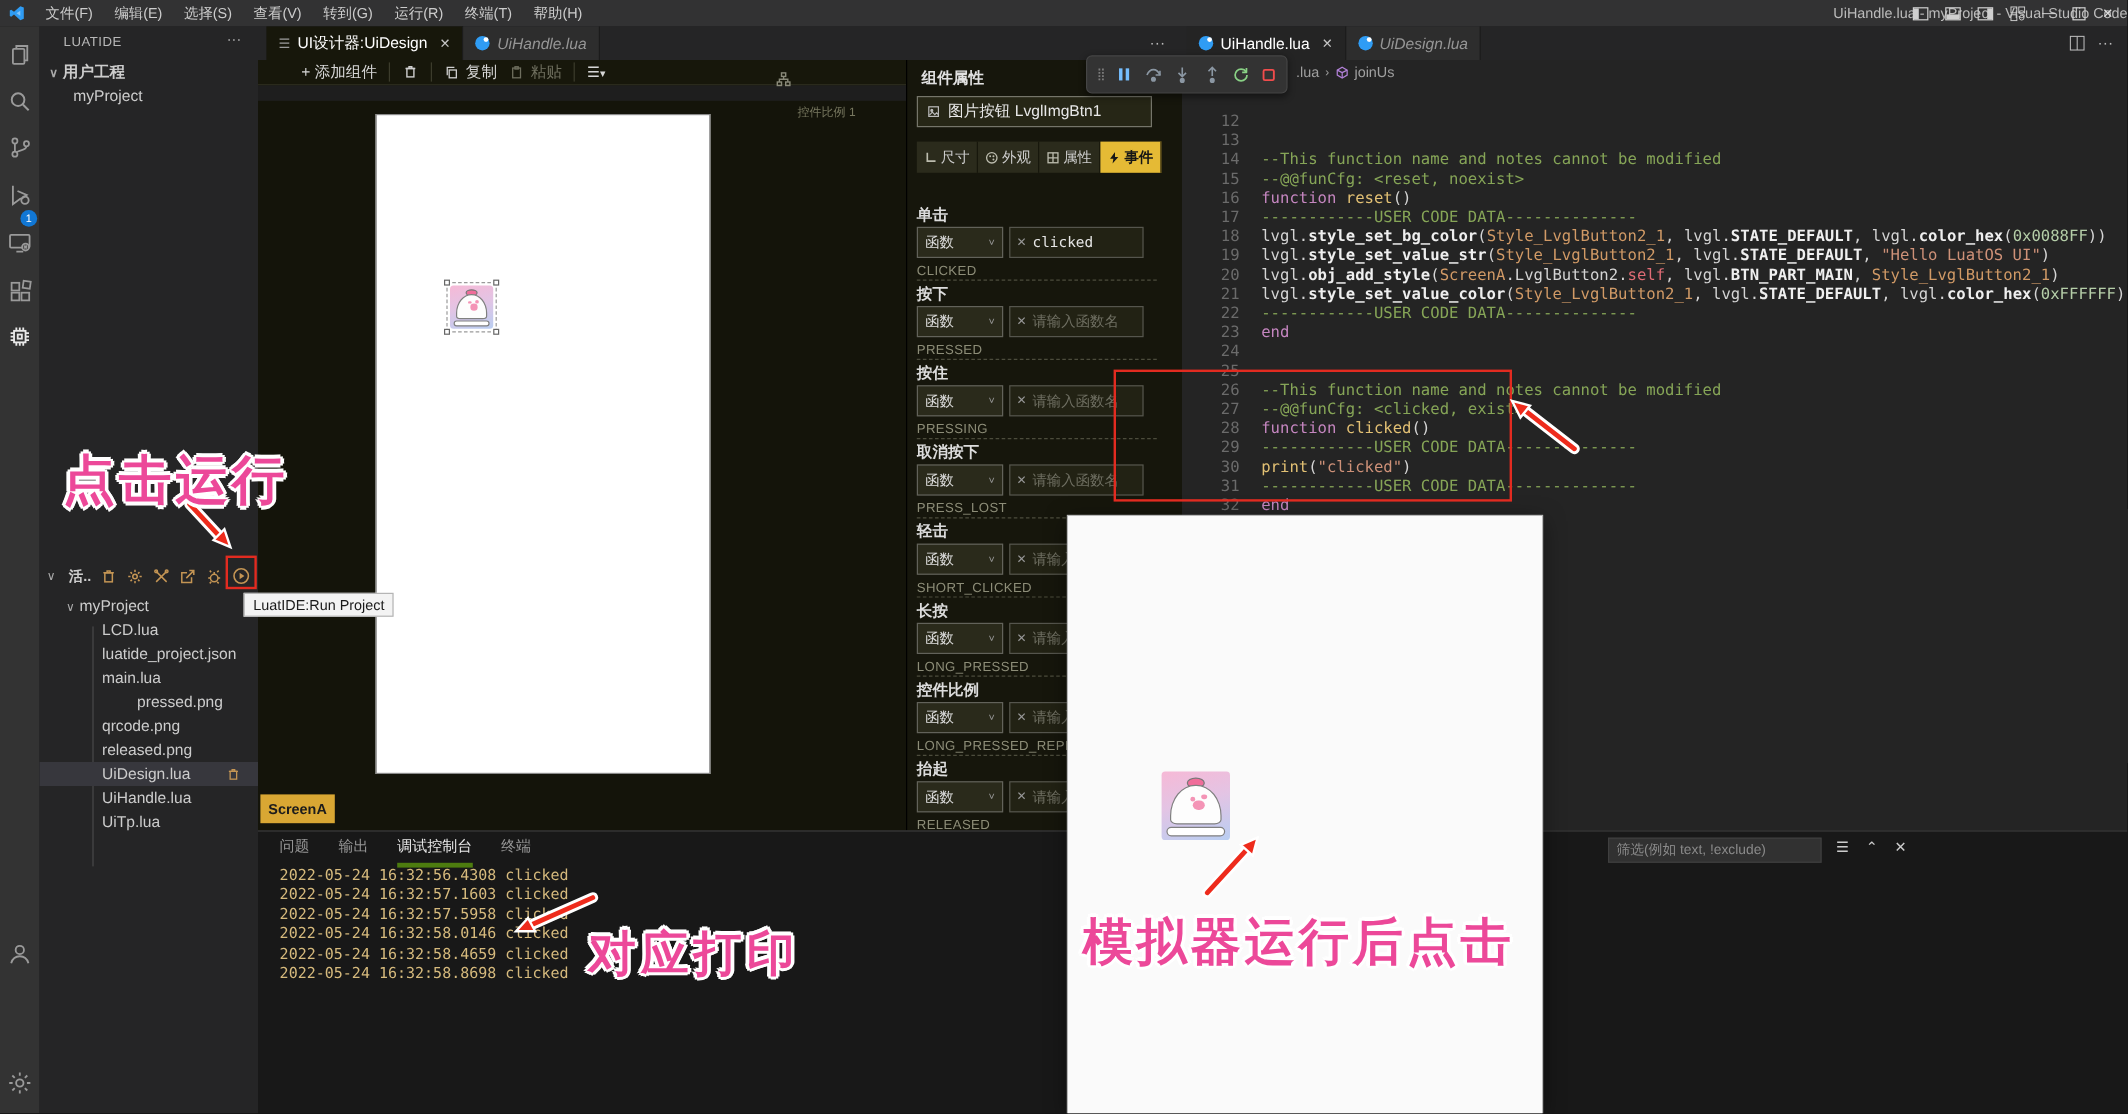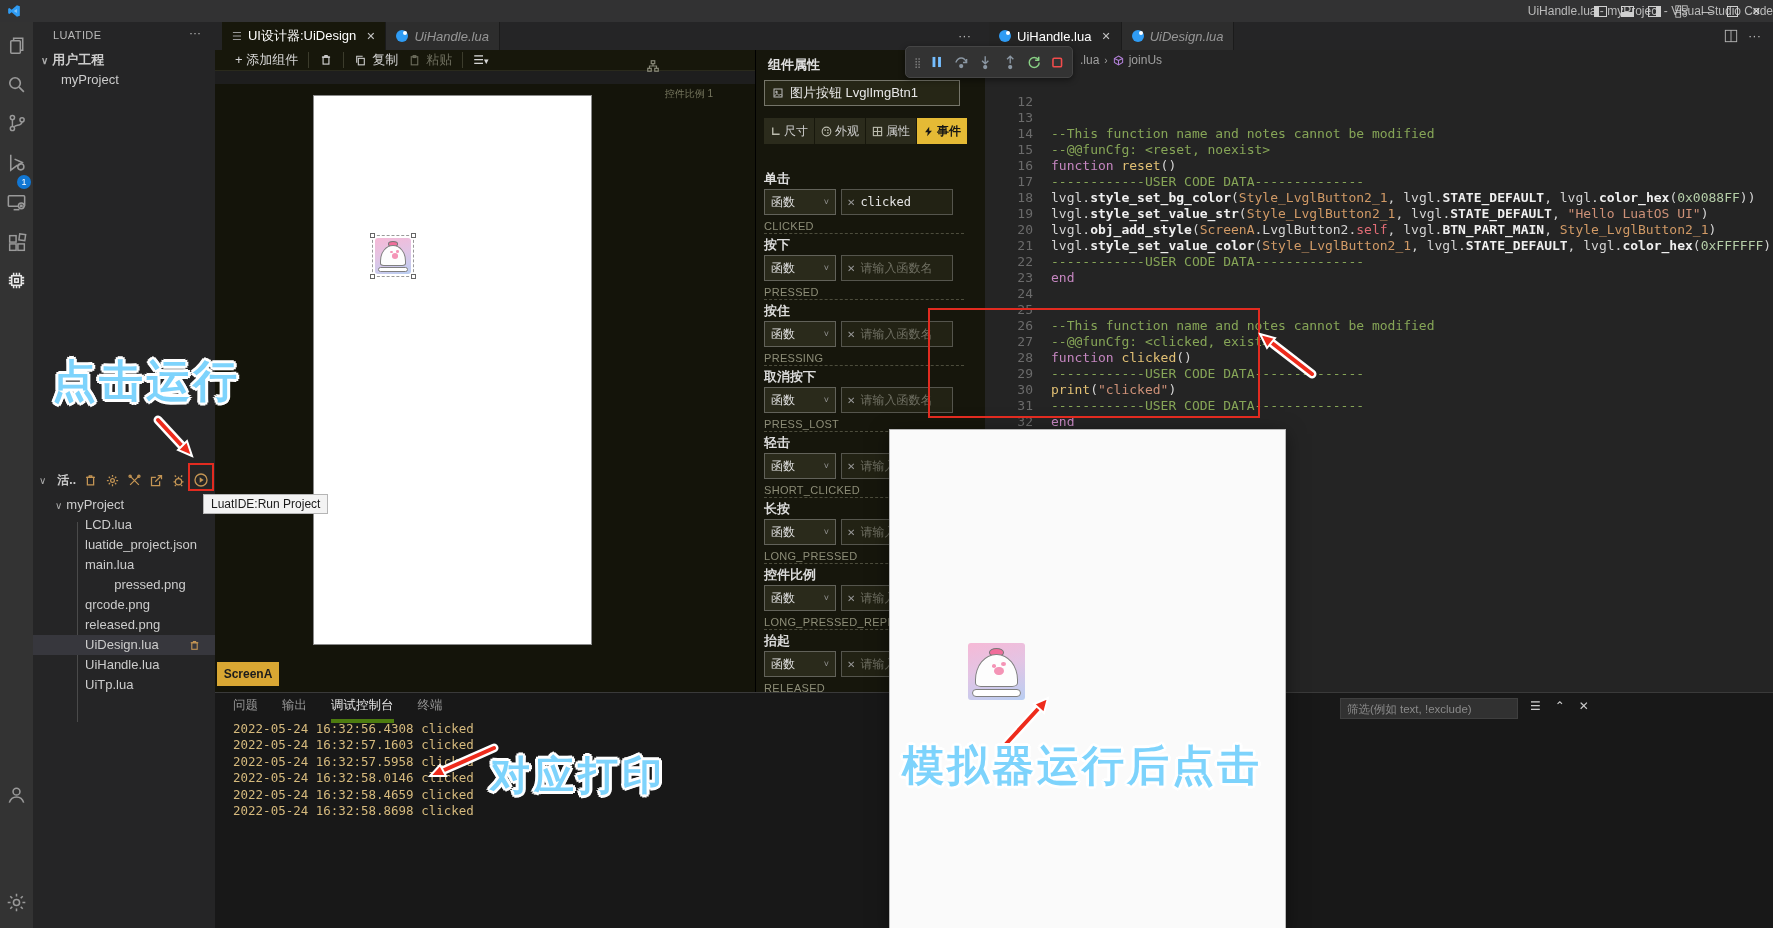--- a/index.html
+++ b/index.html
@@ -44,21 +44,21 @@
   .etab { height:28px; display:flex; align-items:center; gap:6px; padding:0 10px; background:#2d2d2d; color:#969696; border-right:1px solid #1b1b1b; white-space:nowrap; }
   .etab.active { color:#ffffff; }
   .etab .x { font-size:11px; margin-left:4px; color:#c5c5c5; }
   .italic { font-style:italic; }
   .luaic { width:12px; height:12px; border-radius:50%; background:#2f9cf4; position:relative; }
   .luaic i { position:absolute; right:1px; top:1px; width:4px; height:4px; border-radius:50%; background:#fff; }
   .tab-overflow { color:#bbb; font-size:13px; }
 
   
   .dtoolbar { position:absolute; left:215px; top:50px; width:770px; height:21px; background:#17170b;
-              border-bottom:1px solid #2a2a1c; display:flex; align-items:center; gap:10px; padding:0 12px 0 20px; font-size:13px; color:#d6d6d6; }
+              border-bottom:1px solid #2a2a1c; display:flex; align-items:center; gap:10px; padding:0 12px 0 36px; font-size:13px; color:#d6d6d6; }
   .dt-sep { width:1px; height:16px; background:#3c3c2c; }
   .dt-item { display:flex; align-items:center; gap:5px; }
   .dt-dim { color:#6e6e5e; }
   .canvas-area { position:absolute; left:215px; top:84px; width:540px; height:608px; background:#14140a; }
   .phone { position:absolute; left:98px; top:11px; width:279px; height:550px; background:#ffffff; border:1px solid #8a8a8a; }
   .scale-lab { position:absolute; right:42px; top:3px; font-size:10px; color:#77775f; }
   .screen-tab { position:absolute; left:2px; top:578px; width:62px; height:24px; background:#d9a733; color:#1c1c1c;
                 font-size:12px; font-weight:bold; text-align:center; line-height:24px; }
   .hier-ic { position:absolute; right:88px; top:-26px; }
 
@@ -121,36 +121,46 @@
   .pfilter { position:absolute; left:1125px; top:5px; width:178px; height:21px; background:#313131; border:1px solid #3f3f3f; }
   .pfilter input { width:100%; height:100%; background:transparent; border:0; outline:0; color:#bbb; font-size:11.5px; padding:0 6px; }
   .pfilter input::placeholder { color:#8a8a8a; }
   .picons { position:absolute; left:1315px; top:6px; display:flex; gap:14px; color:#cccccc; font-size:12px; }
 
   
   .simwin { position:absolute; left:890px; top:430px; width:395px; height:498px; background:#fafafa;
             box-shadow:0 0 0 1px #b9b9b9, 0 4px 18px rgba(0,0,0,.5); z-index:10; }
 
   
-  .anno { position:absolute; z-index:60; color:#7dd3fc; font-weight:900; white-space:nowrap;
-          text-shadow:-2px -2px 0 #fff,2px -2px 0 #fff,-2px 2px 0 #fff,2px 2px 0 #fff,0 3px 0 #fff,0 -3px 0 #fff,3px 0 0 #fff,-3px 0 0 #fff; }
+  .anno { position:absolute; z-index:60; color:#ec4899; font-weight:900; white-space:nowrap;
+          text-shadow:-2px -2px 0 #fff,2px -2px 0 #fff,-2px 2px 0 #fff,2px 2px 0 #fff,0 3px 0 #fff,0 -3px 0 #fff,3px 0 0 #fff,-3px 0 0 #fff;margin-top:19px; }
   .redbox { position:absolute; border:2px solid #e22b20; z-index:55; }
   .overlay { position:absolute; left:0; top:0; width:1773px; height:928px; z-index:58; pointer-events:none; }
   svg { display:block; }
 </style>
 </head>
 <body>
 
 <div id="app">
 
   <div class="titlebar">
     <svg class="vslogo" viewBox="0 0 24 24">
         <path fill="#2f9cf4" d="M17 2 8 10 4 7 2 8v8l2 1 4-3 9 8 5-2V4z"></path>
         <path fill="#fff" d="M17 8.5 11.5 12 17 15.5z" opacity=".4"></path>
       </svg>
+    <div id="menu-bar" style="display:flex">
+        <div class="menu-item">文件(F)</div>
+        <div class="menu-item">编辑(E)</div>
+        <div class="menu-item">选择(S)</div>
+        <div class="menu-item">查看(V)</div>
+        <div class="menu-item">转到(G)</div>
+        <div class="menu-item">运行(R)</div>
+        <div class="menu-item">终端(T)</div>
+        <div class="menu-item">帮助(H)</div>
+      </div>
     <div class="tb-title">UiHandle.lua - myProject - Visual Studio Code</div>
     <div class="win-ctrls">
       <span class="lay-ic">
           <i style="left:0;top:0;width:4px;height:9px"></i>
         </span>
       <span class="lay-ic">
           <i style="left:0;bottom:0;width:11px;height:4px"></i>
         </span>
       <span class="lay-ic">
           <i style="right:0;top:0;width:4px;height:9px"></i>

